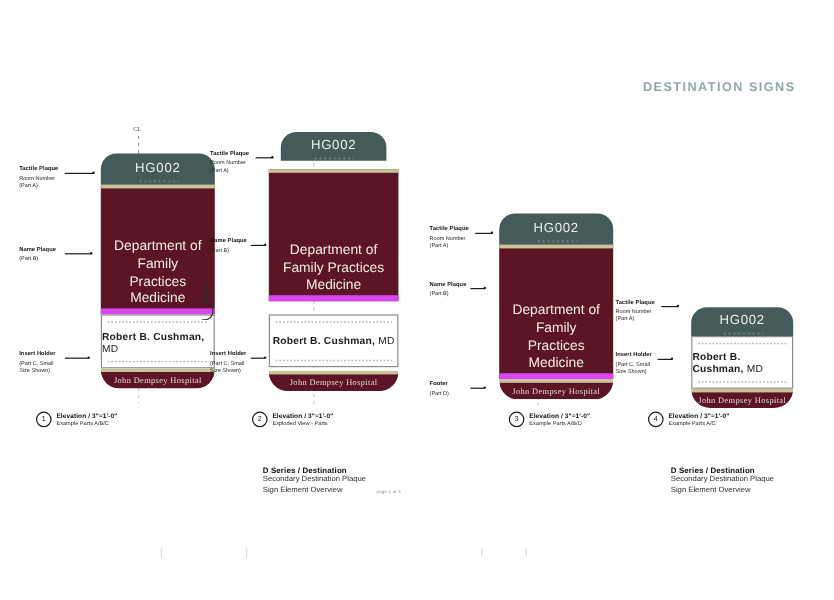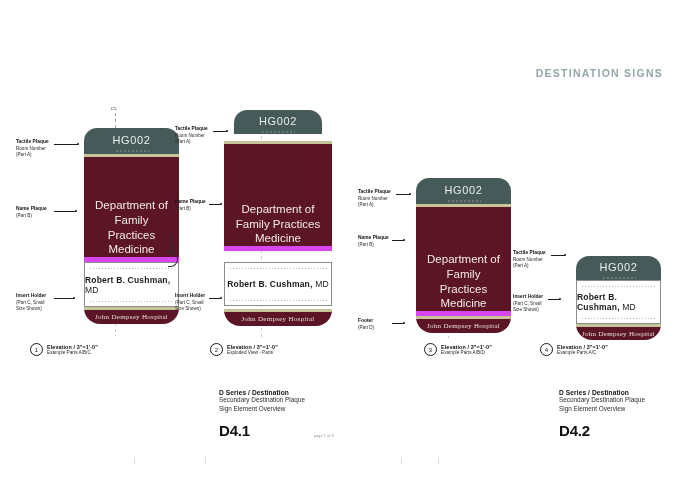--- a/index.html
+++ b/index.html
@@ -401,29 +401,27 @@
     <div class="txt">
       <div class="t1">Elevation / 3"=1'-0"</div>
       <div class="t2">Example Parts A/C</div>
     </div>
   </div>
 
   <div class="titleblock" style="left:219px;top:389px;width:115px;">
     <div class="tb1">D Series / Destination</div>
     <div class="tb2">Secondary Destination Plaque</div>
     <div class="tb2">Sign Element Overview</div>
-    <div class="code">D4.1</div>
     <div class="pagenum">page 1 of 3</div>
   </div>
 
   <div class="titleblock" style="left:559px;top:389px;width:115px;">
     <div class="tb1">D Series / Destination</div>
     <div class="tb2">Secondary Destination Plaque</div>
     <div class="tb2">Sign Element Overview</div>
-    <div class="code">D4.2</div>
     <div class="pagenum"></div>
   </div>
 
   <div class="reg-tick" style="left:134px;"></div>
   <div class="reg-tick" style="left:205px;"></div>
   <div class="reg-tick" style="left:401px;"></div>
   <div class="reg-tick" style="left:438px;"></div>
 
 </div>
 

